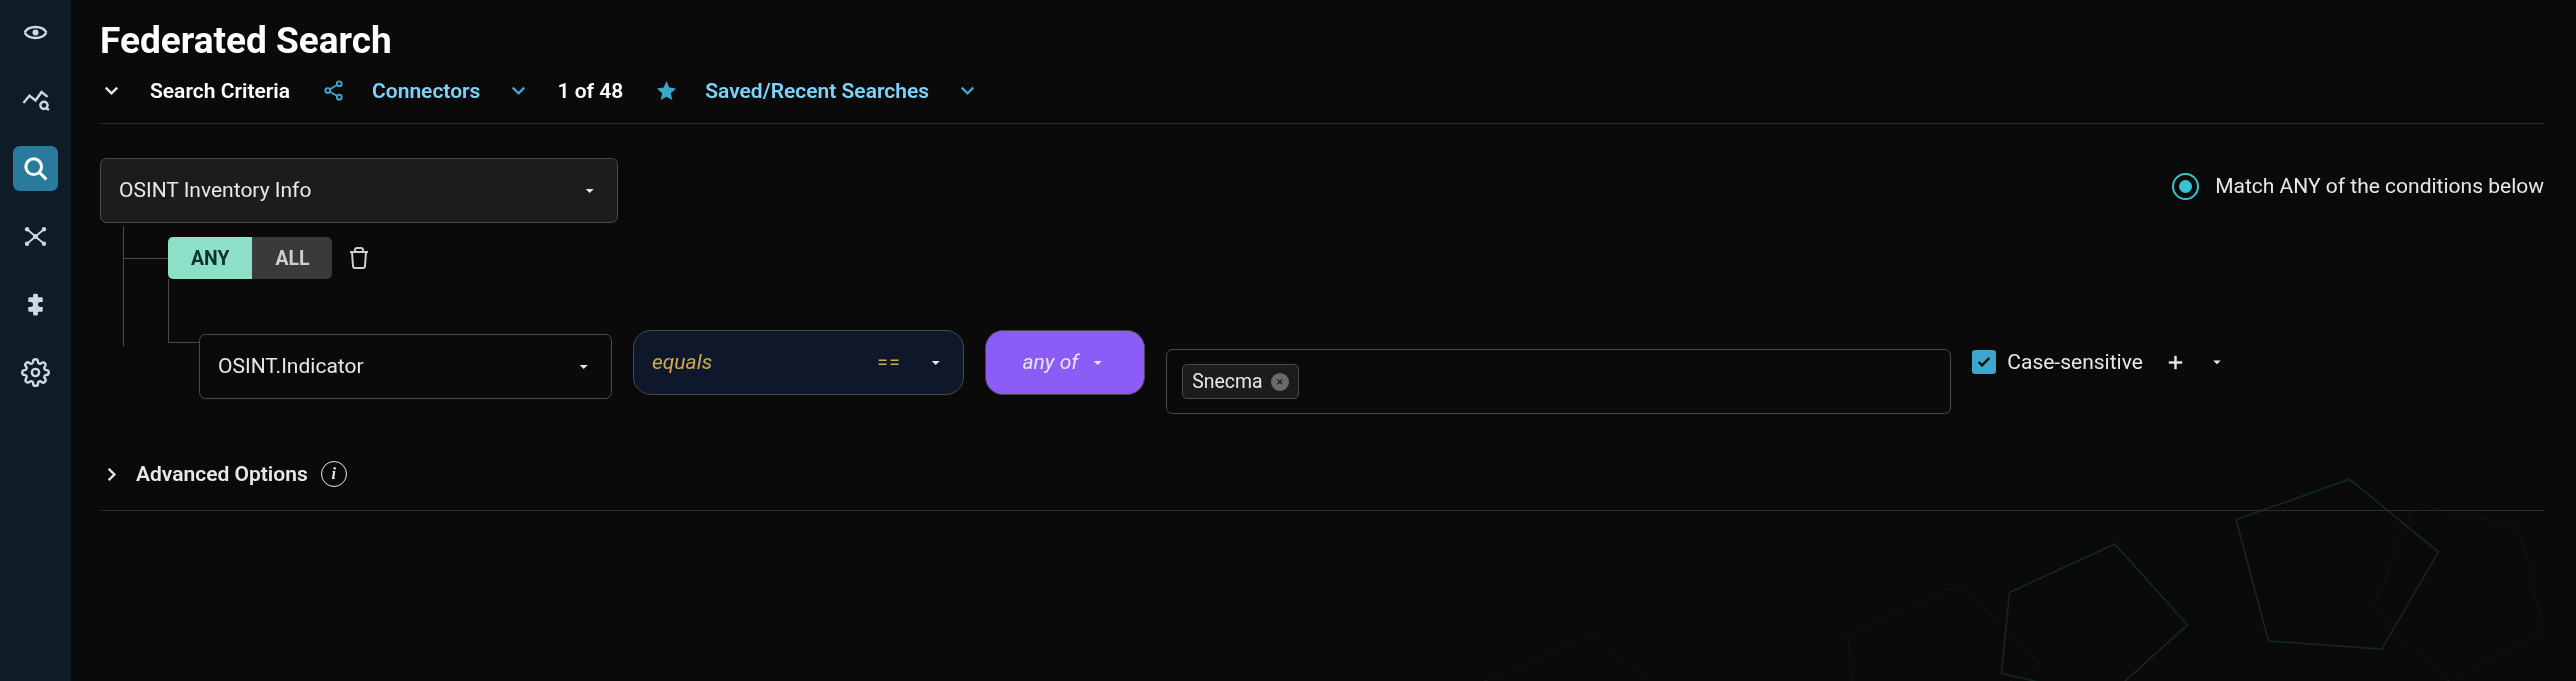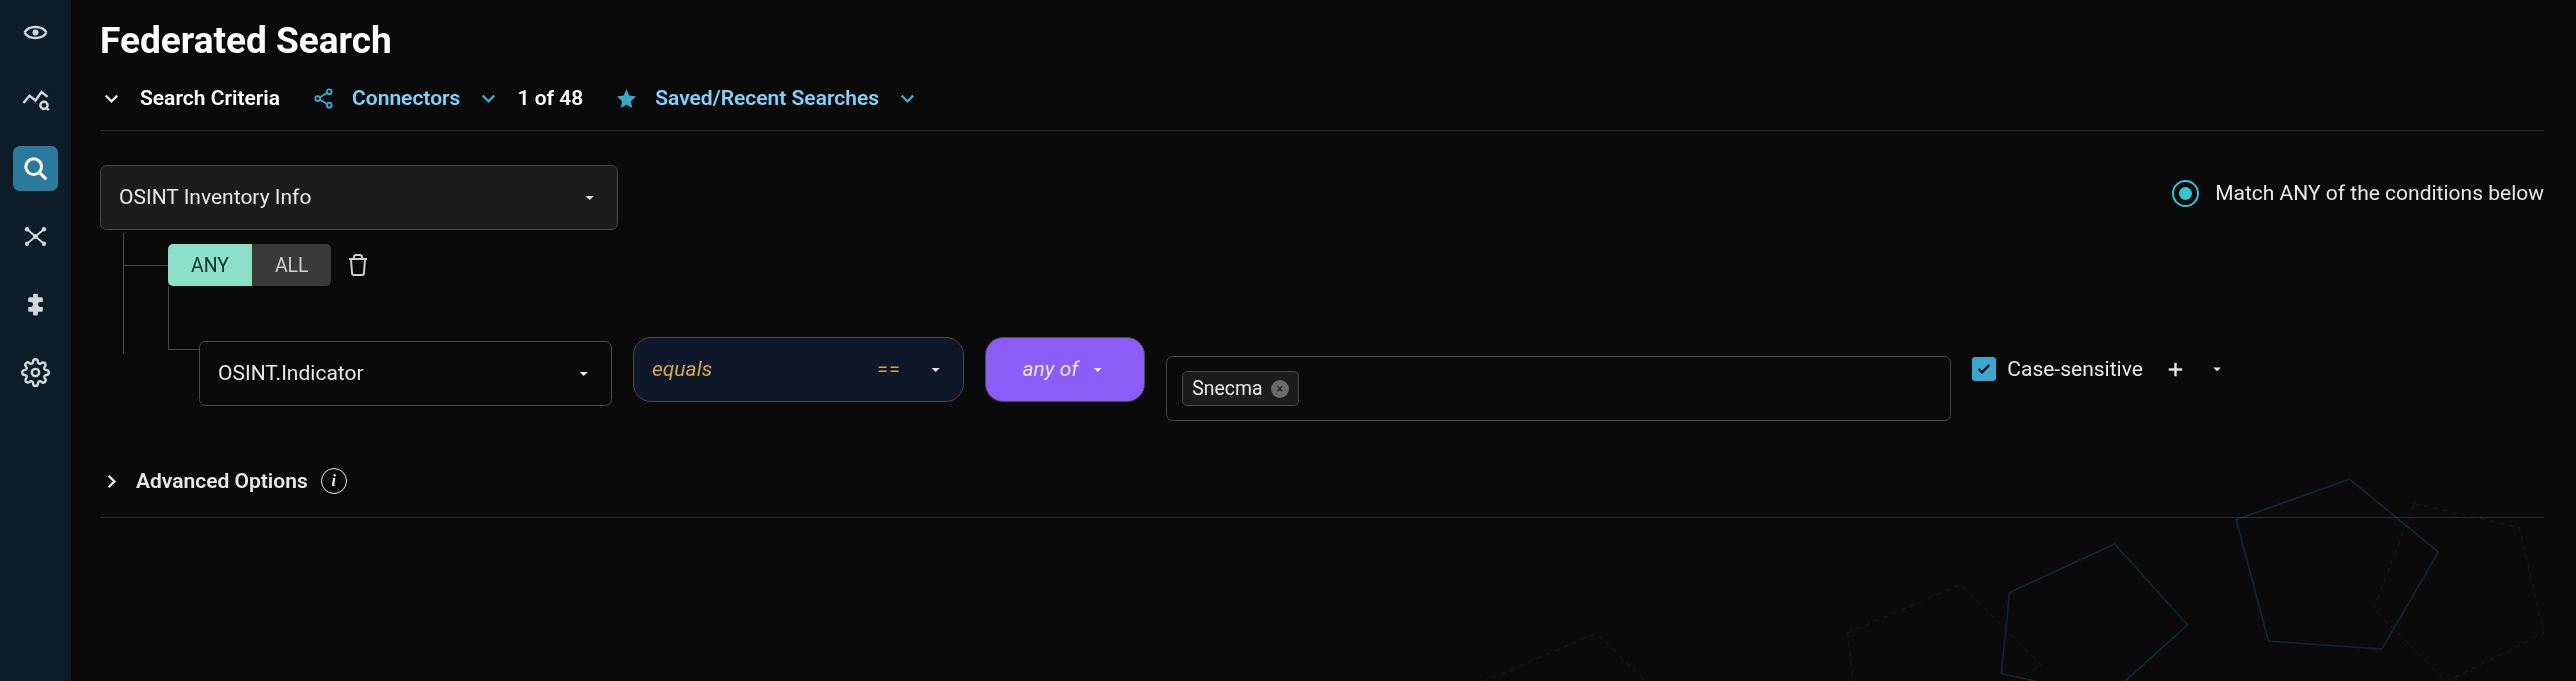--- a/index.html
+++ b/index.html
@@ -48,36 +48,36 @@
     flex: 1;
     background: #0a0a0a;
     padding: 19.4px 32px 0 29px;
     position: relative;
     overflow: hidden;
   }
   .page-title {
     font-size: 37px;
     font-weight: 700;
     color: #fff;
-    margin-bottom: 24px;
+    margin-bottom: 17px;
   }
 
   
   .criteria-bar {
     display: flex;
     align-items: center;
     gap: 32px;
     padding-bottom: 19.4px;
     border-bottom: 0.8px solid #2a2a2a;
     font-size: 21px;
   }
   .criteria-item {
     display: flex;
-    align-items: center;
-    gap: 17px;
+    align-items: flex-start;
+    gap: 27px;
     cursor: pointer;
   }
   .criteria-label { color: #fff; font-weight: 600; }
   .link-text { color: #7dd3fc; font-weight: 600; }
   .muted-text { color: #fff; font-weight: 600; }
   .criteria-bar svg { width: 23px; height: 23px; }
 
   
   .builder {
     padding-top: 26px;
@@ -155,21 +155,21 @@
   .segmented {
     display: flex;
     border-radius: 4.9px;
     overflow: hidden;
     height: 42px;
   }
   .seg-btn {
     display: flex; align-items: center; justify-content: center;
     padding: 0 23px;
     font-size: 19.4px;
-    font-weight: 400;
+    font-weight: 700;
     cursor: pointer;
   }
   .seg-any { background: #8de0c8; color: #0a332a; }
   .seg-all { background: #3a3a3a; color: #cfcfcf; }
   .trash-btn { color: #cfcfcf; cursor: pointer; display:flex; align-items:center; }
   .trash-btn svg { width: 24px; height: 24px; }
 
   .condition-row {
     display: flex;
     align-items: center;

